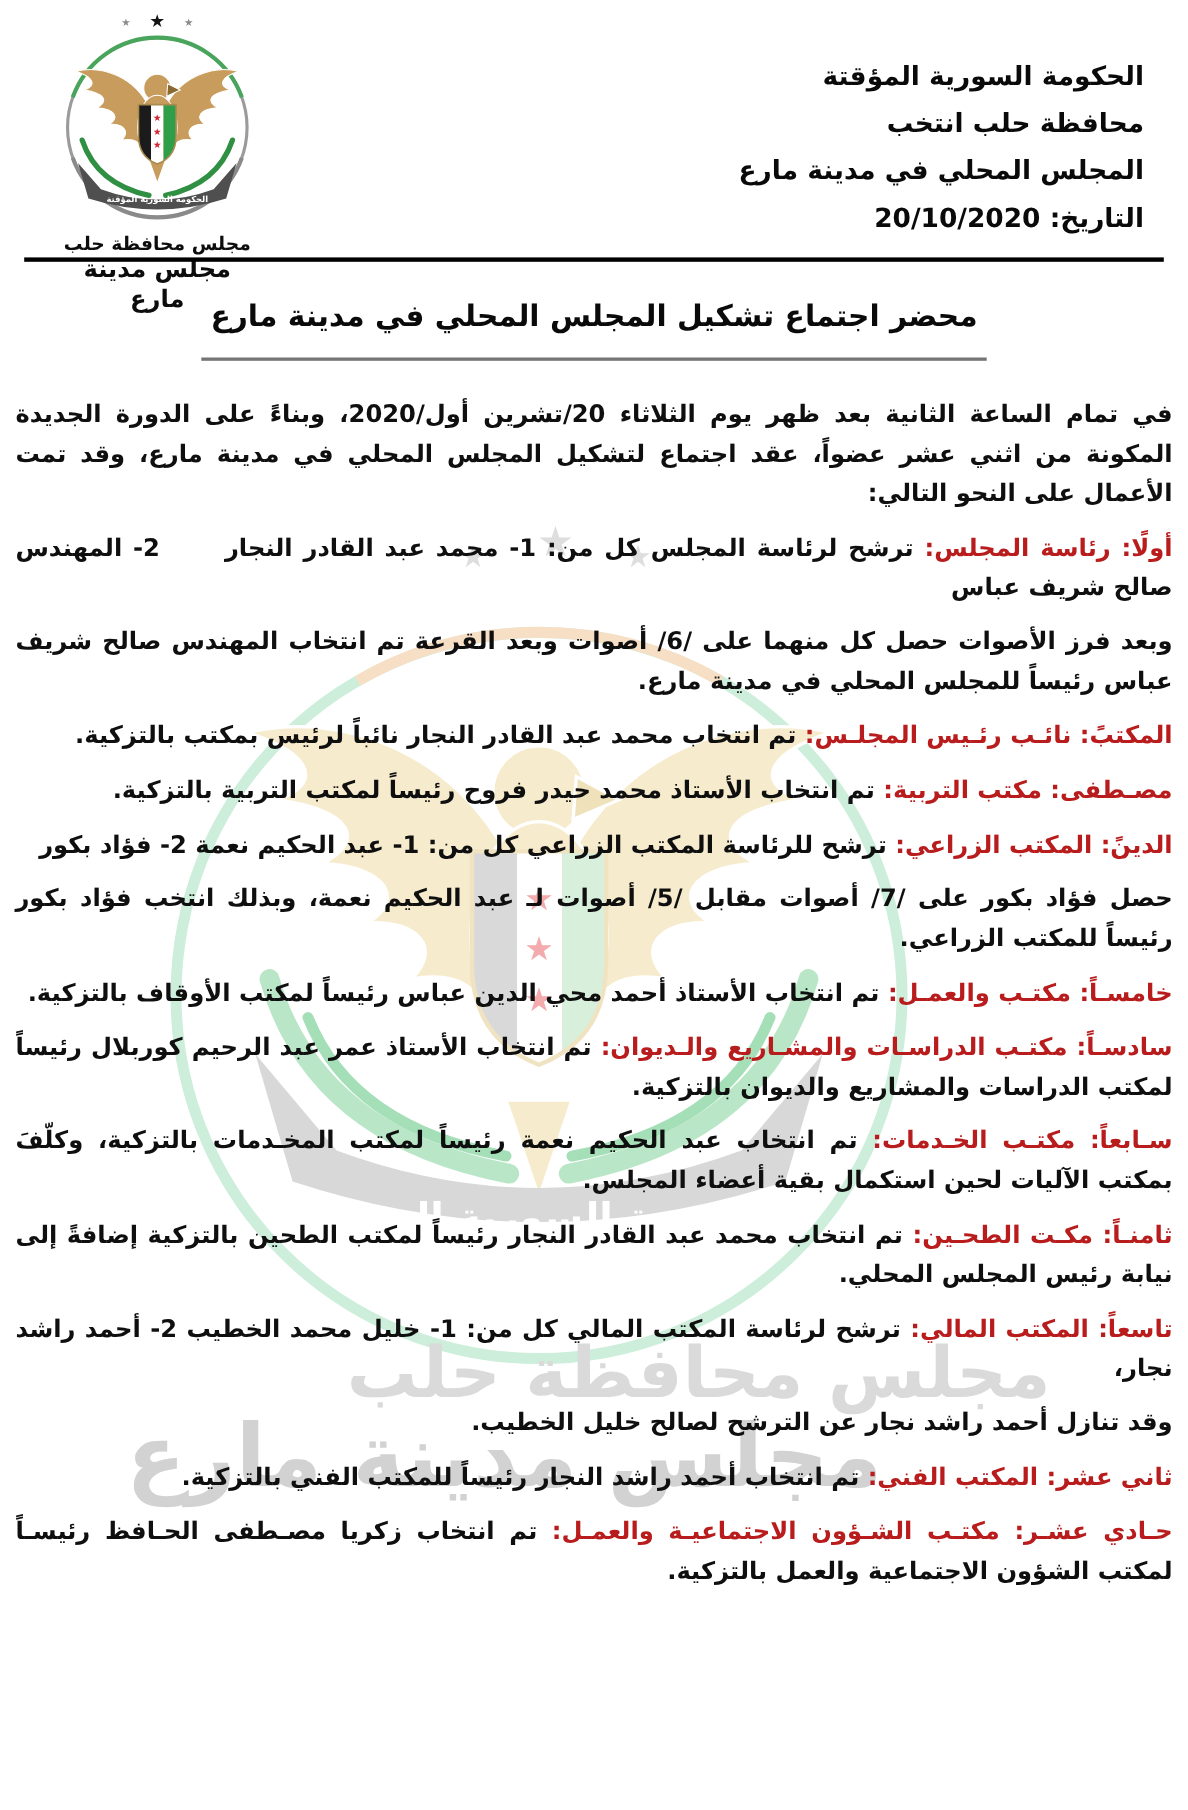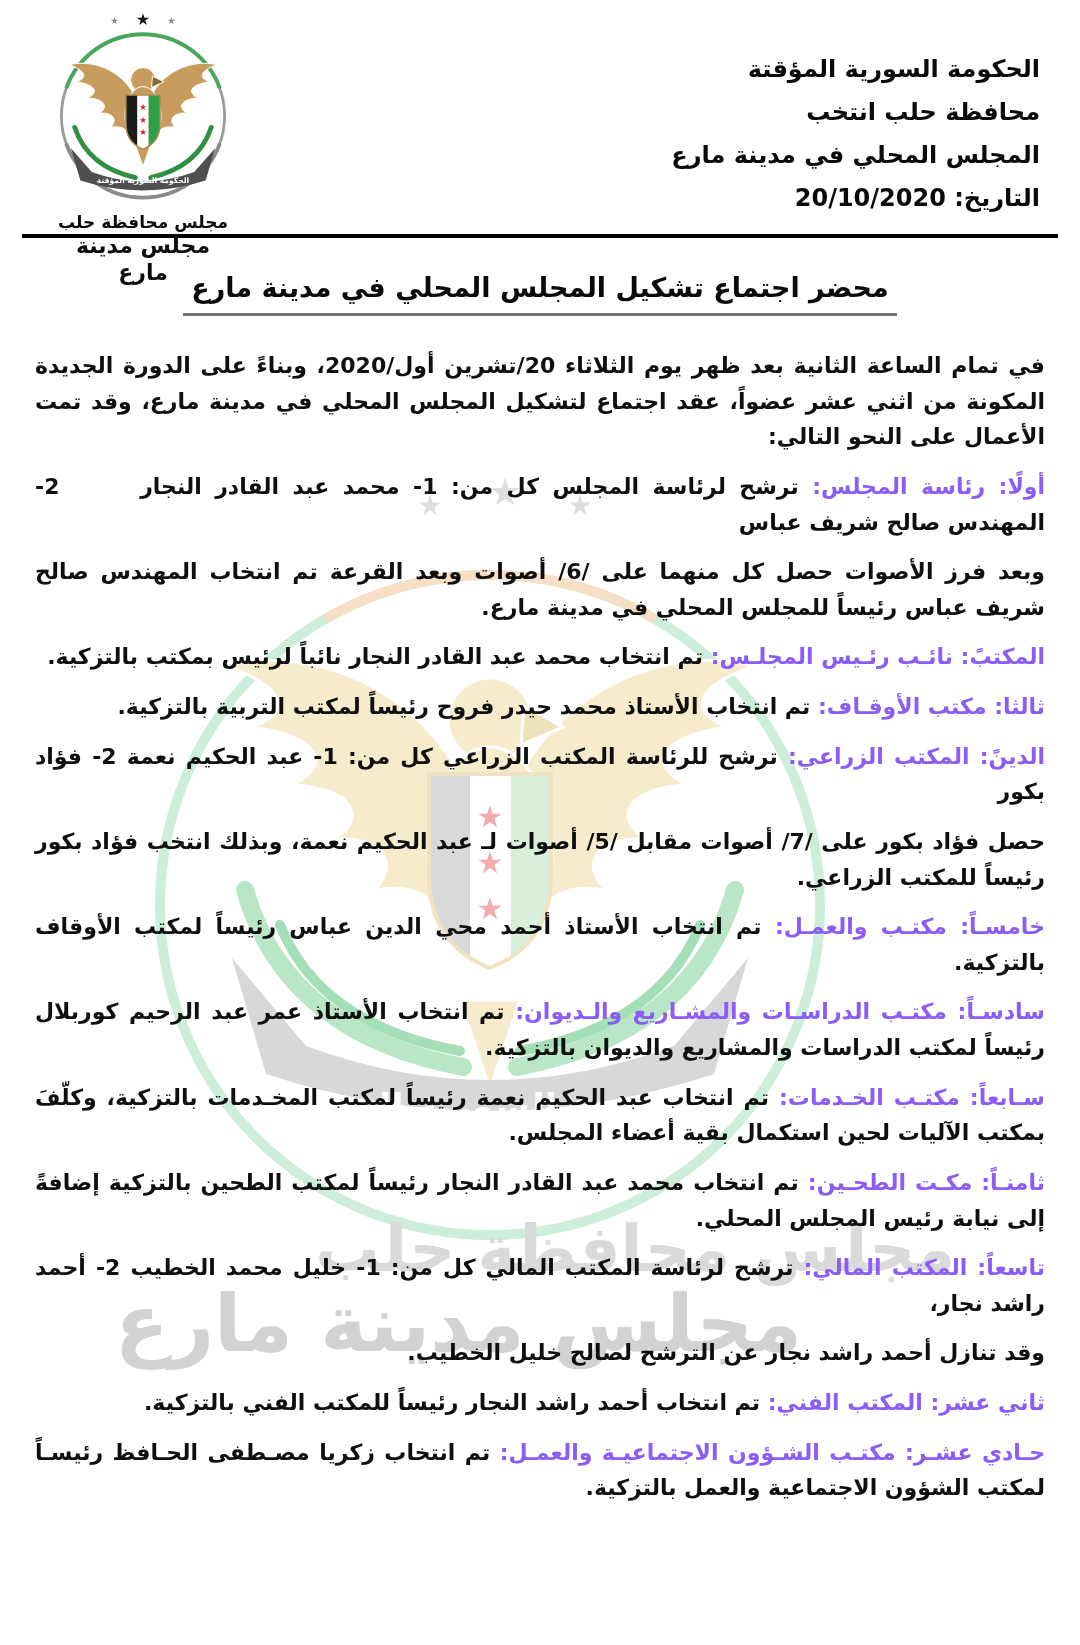--- a/index.html
+++ b/index.html
@@ -25,31 +25,31 @@
   .logo-block{position:absolute;left:48px;top:4px;width:190px;text-align:center;}
   .logo-caption1{font-size:17px;line-height:1.25;color:#0d0d0d;}
   .logo-caption2{font-size:22px;line-height:1.2;color:#0d0d0d;}
   .header-text{position:absolute;right:40px;top:48px;text-align:right;font-size:24px;line-height:43px;color:#0a0a0a;}
   .divider{position:absolute;left:22px;right:22px;top:234px;border:0;border-top:4px solid #000;margin:0;z-index:2;}
   
   .content{position:relative;z-index:1;}
   .doc-title-wrap{text-align:center;margin:36px 0 32px;}
   .doc-title{
     display:inline-block;font-size:27px;color:#0a0a0a;
-    border-bottom:3px solid #757575;padding:0 8px 10px;
+    border-bottom:3px solid #757575;padding:0 8px 22px;
   }
-  .doc-body{margin:0 35px;}
+  .doc-body{margin:0 14px;}
   .para{
     margin:0 0 14px 0;
     font-size:22px;line-height:1.62;
     text-align:justify;
     color:#0f0f0f;
   }
   .sec-heading{
-    color:#8b5cf6;
+    color:#b91c1c;
     text-decoration-color:#9DC3E6;
     text-decoration-thickness:2.5px;
     text-underline-offset:9px;
   }
 </style>
 </head>
 <body>
 
 <div class="page">
 
@@ -165,21 +165,21 @@
 
   <div class="content">
     <div class="doc-title-wrap">
       <span class="doc-title">محضر اجتماع تشكيل المجلس المحلي في مدينة مارع</span>
     </div>
     <div class="doc-body">
         <p class="para"><span>في تمام الساعة الثانية بعد ظهر يوم الثلاثاء 20/تشرين أول/2020، وبناءً على الدورة الجديدة المكونة من اثني عشر عضواً، عقد اجتماع لتشكيل المجلس المحلي في مدينة مارع، وقد تمت الأعمال على النحو التالي:</span></p>
         <p class="para"><span class="sec-heading">أولًا: رئاسة المجلس:</span> <span>ترشح لرئاسة المجلس كل من: 1- محمد عبد القادر النجار&nbsp;&nbsp;&nbsp;&nbsp;&nbsp; 2- المهندس صالح شريف عباس</span></p>
         <p class="para"><span>وبعد فرز الأصوات حصل كل منهما على /6/ أصوات وبعد القرعة تم انتخاب المهندس صالح شريف عباس رئيساً للمجلس المحلي في مدينة مارع.</span></p>
         <p class="para"><span class="sec-heading">المكتبً: نائـب رئـيس المجلـس:</span> <span>تم انتخاب محمد عبد القادر النجار نائباً لرئيس بمكتب بالتزكية.</span></p>
-        <p class="para"><span class="sec-heading">ثالثا: مكتب الأوقـاف:</span> <span>تم انتخاب الأستاذ محمد حيدر فروح رئيساً لمكتب التربية بالتزكية.</span></p>
+        <p class="para"><span class="sec-heading">مصـطفى: مكتب التربية:</span> <span>تم انتخاب الأستاذ محمد حيدر فروح رئيساً لمكتب التربية بالتزكية.</span></p>
         <p class="para"><span class="sec-heading">الدينً: المكتب الزراعي:</span> <span>ترشح للرئاسة المكتب الزراعي كل من: 1- عبد الحكيم نعمة 2- فؤاد بكور</span></p>
         <p class="para"><span>حصل فؤاد بكور على /7/ أصوات مقابل /5/ أصوات لـ عبد الحكيم نعمة، وبذلك انتخب فؤاد بكور رئيساً للمكتب الزراعي.</span></p>
         <p class="para"><span class="sec-heading">خامسـاً: مكتـب والعمـل:</span> <span>تم انتخاب الأستاذ أحمد محي الدين عباس رئيساً لمكتب الأوقاف بالتزكية.</span></p>
         <p class="para"><span class="sec-heading">سادسـاً: مكتـب الدراسـات والمشـاريع والـديوان:</span> <span>تم انتخاب الأستاذ عمر عبد الرحيم كوربلال رئيساً لمكتب الدراسات والمشاريع والديوان بالتزكية.</span></p>
         <p class="para"><span class="sec-heading">سـابعاً: مكتـب الخـدمات:</span> <span>تم انتخاب عبد الحكيم نعمة رئيساً لمكتب المخـدمات بالتزكية، وكلّفَ بمكتب الآليات لحين استكمال بقية أعضاء المجلس.</span></p>
         <p class="para"><span class="sec-heading">ثامنـاً: مكـت الطحـين:</span> <span>تم انتخاب محمد عبد القادر النجار رئيساً لمكتب الطحين بالتزكية إضافةً إلى نيابة رئيس المجلس المحلي.</span></p>
         <p class="para"><span class="sec-heading">تاسعاً: المكتب المالي:</span> <span>ترشح لرئاسة المكتب المالي كل من: 1- خليل محمد الخطيب 2- أحمد راشد نجار،</span></p>
         <p class="para"><span>وقد تنازل أحمد راشد نجار عن الترشح لصالح خليل الخطيب.</span></p>
         <p class="para"><span class="sec-heading">ثاني عشر: المكتب الفني:</span> <span>تم انتخاب أحمد راشد النجار رئيساً للمكتب الفني بالتزكية.</span></p>
         <p class="para"><span class="sec-heading">حـادي عشـر: مكتـب الشـؤون الاجتماعيـة والعمـل:</span> <span>تم انتخاب زكريا مصـطفى الحـافظ رئيسـاً لمكتب الشؤون الاجتماعية والعمل بالتزكية.</span></p>

